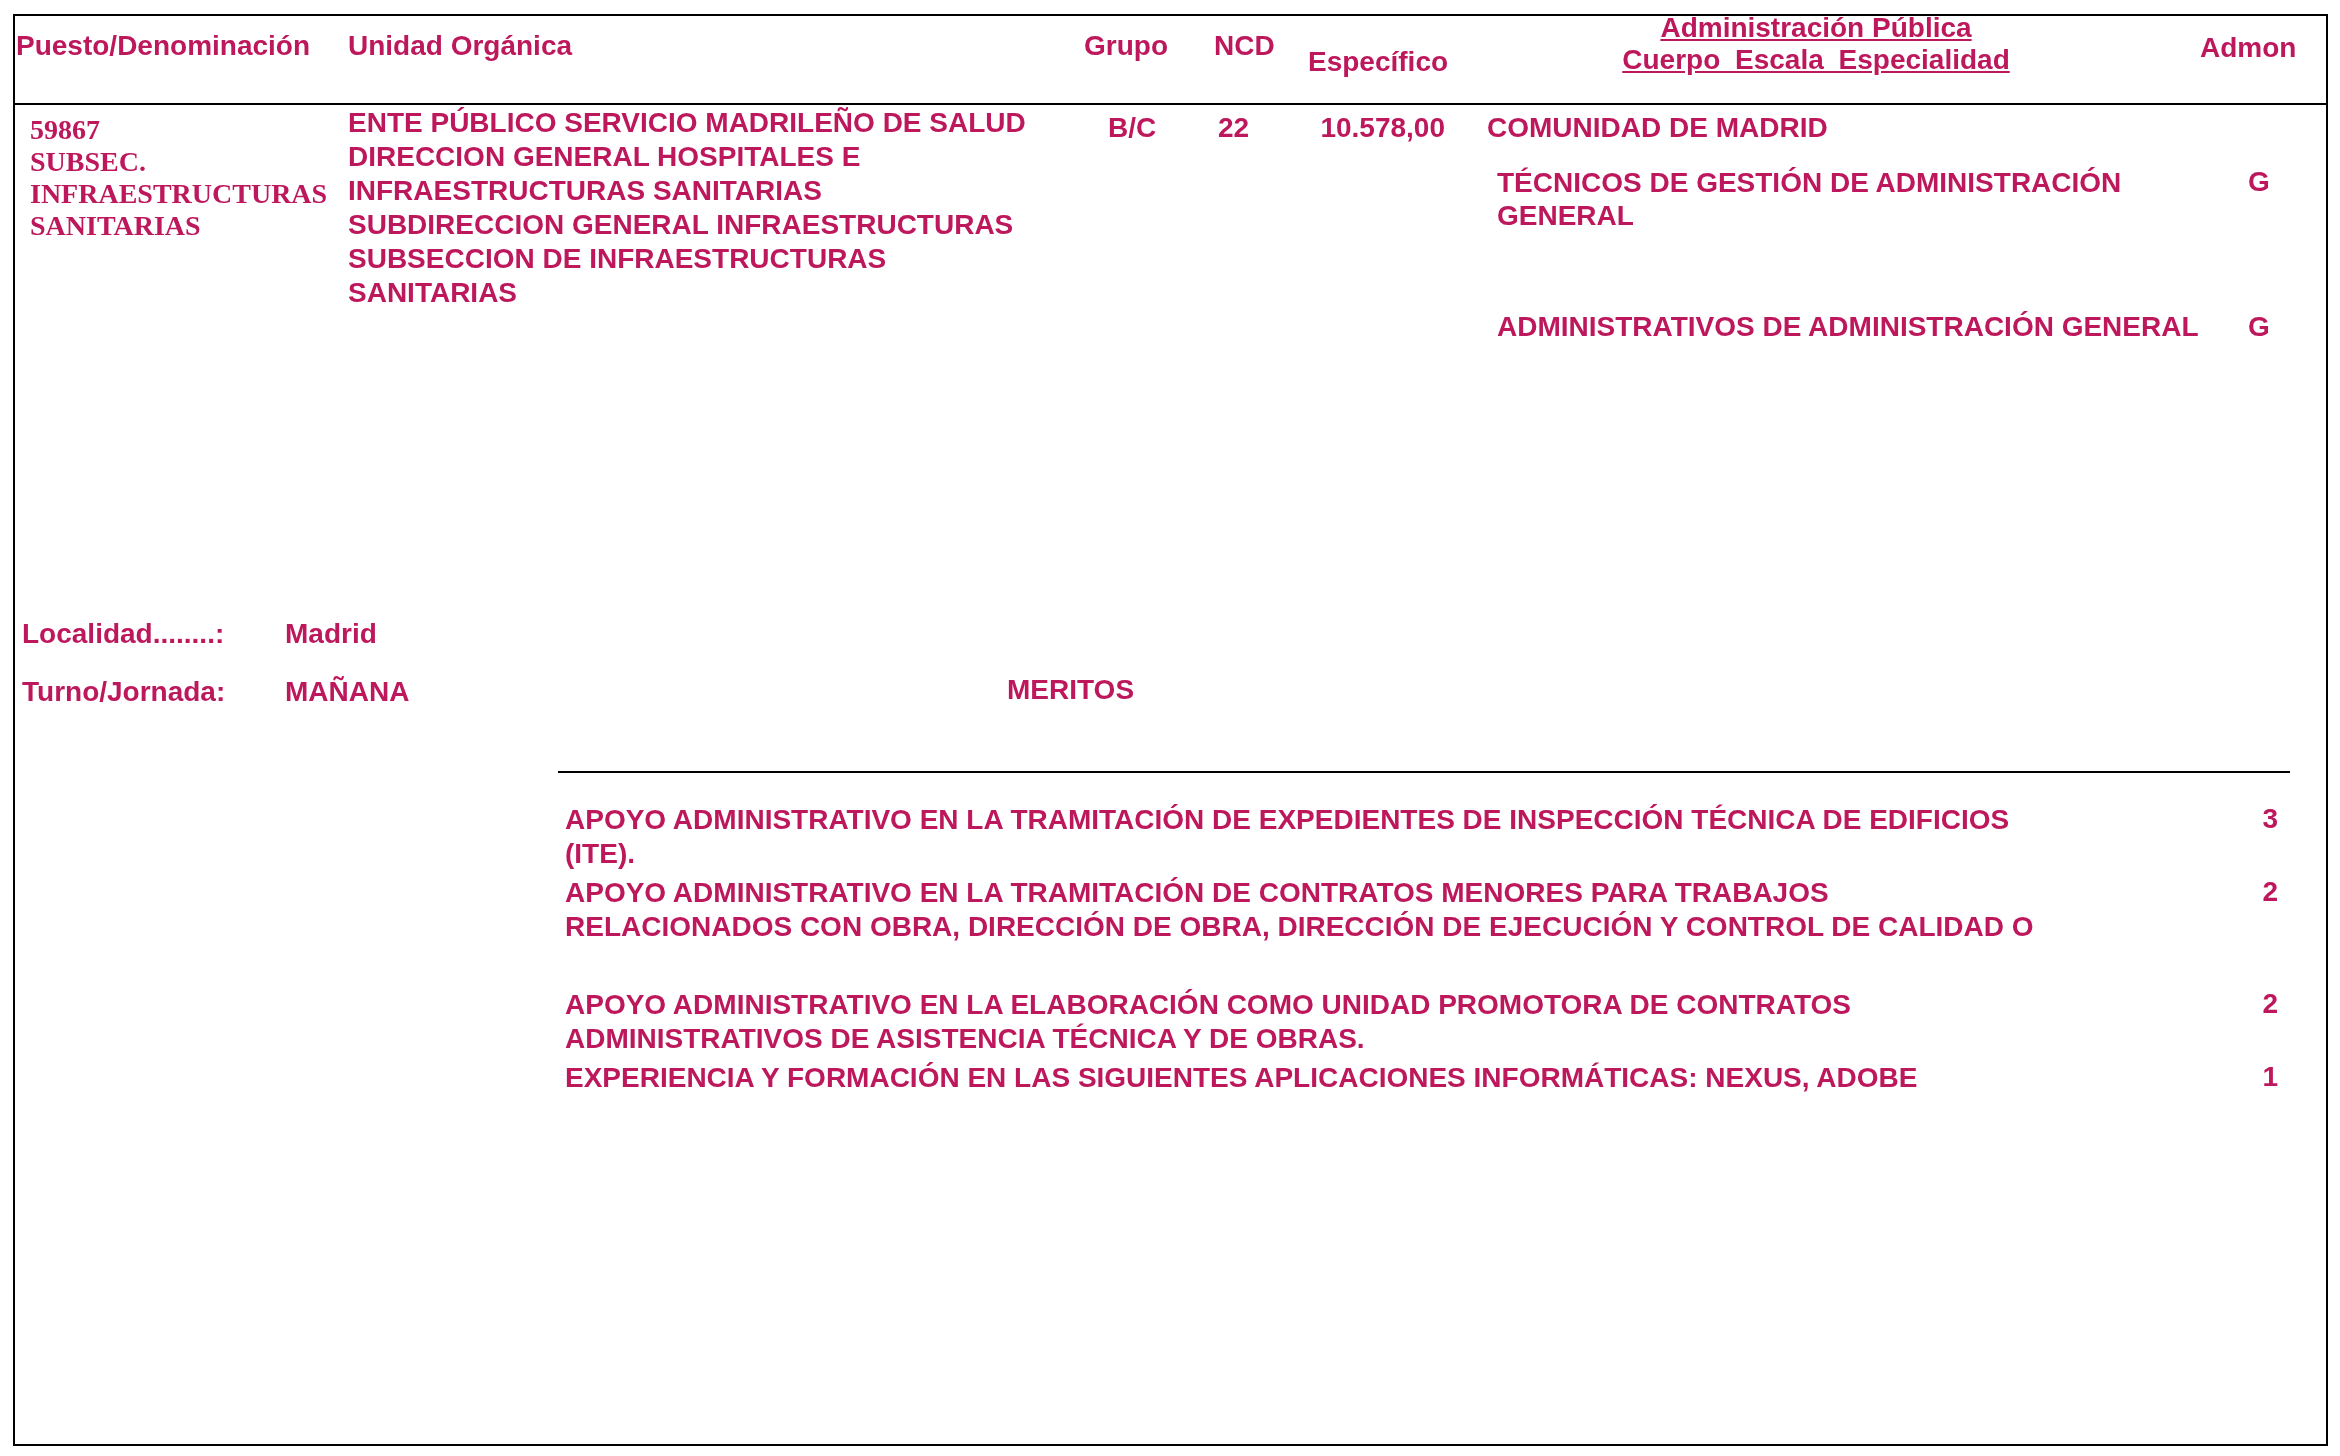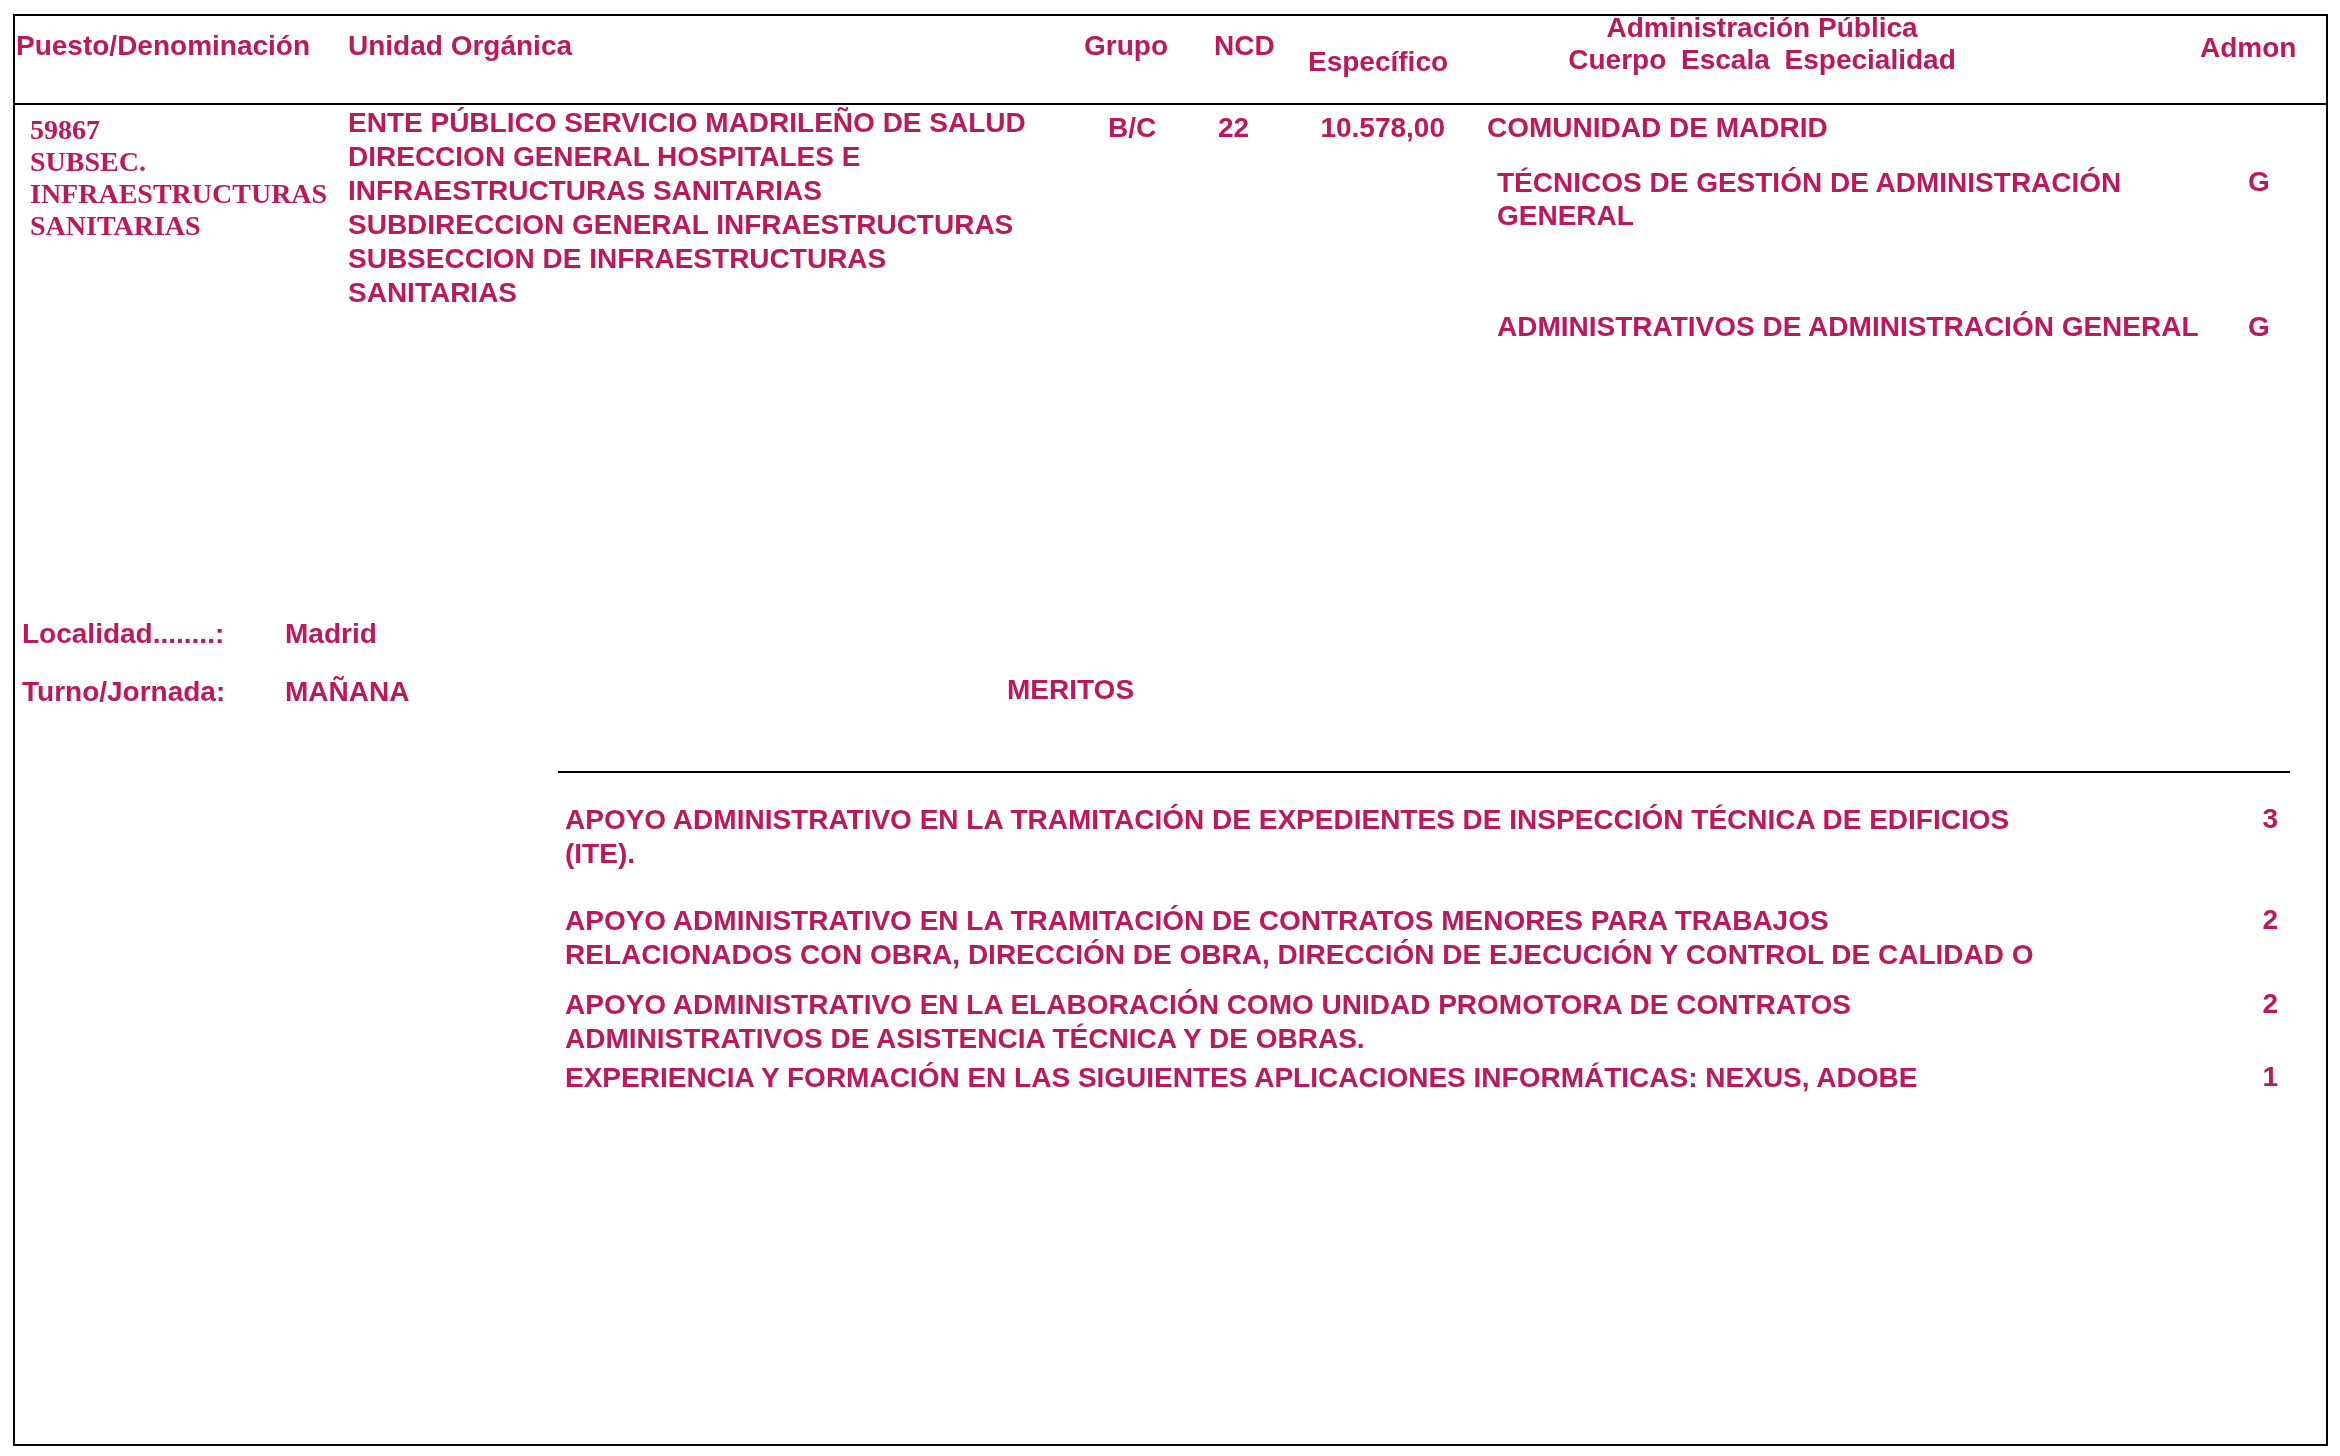--- a/index.html
+++ b/index.html
@@ -20,21 +20,21 @@
   
   #page-border { position: absolute; left: 13px; top: 14px; width: 2311px; height: 1428px; border: 2px solid #000; }
   #header-divider { position: absolute; left: 13px; top: 103px; width: 2315px; height: 2px; background: #000; }
 
   
   #hdr-puesto     { left: 16px;   top: 30px; }
   #hdr-unidad     { left: 348px;  top: 30px; }
   #hdr-grupo      { left: 1084px; top: 30px; }
   #hdr-ncd        { left: 1214px; top: 30px; }
   #hdr-especifico { left: 1308px; top: 46px; }
-  #hdr-admin      { left: 1552px; top: 12px; width: 420px; text-align: center; line-height: 32px; }
+  #hdr-admin      { left: 1606px; top: 12px; width: 420px; text-align: center; line-height: 32px; text-decoration: underline; }
   #hdr-admin .wide-words { word-spacing: 7px; }
   #hdr-admon      { left: 2200px; top: 32px; }
 
   
   #val-puesto     { left: 30px;   top: 114px; line-height: 32px; font-family: Liberation Serif, serif; }
   #val-unidad     { left: 348px;  top: 106px; line-height: 34px; }
   #val-grupo      { left: 1108px; top: 112px; }
   #val-ncd        { left: 1218px; top: 112px; }
   #val-especifico { left: 1285px; top: 112px; width: 160px; text-align: right; }
   #val-admin      { left: 1487px; top: 112px; }
@@ -48,21 +48,21 @@
   #loc-value   { left: 285px; top: 618px; }
   #turno-label { left: 22px;  top: 676px; }
   #turno-value { left: 285px; top: 676px; }
 
   
   #meritos-title   { left: 1007px; top: 674px; }
   #meritos-divider { position: absolute; left: 558px; top: 771px; width: 1732px; height: 2px; background: #000; }
   .merit-text  { left: 565px; line-height: 34px; }
   .merit-value { left: 2200px; width: 78px; text-align: right; }
   #merit-1, #mval-1 { top: 803px; }
-  #merit-2, #mval-2 { top: 904px; }
+  #merit-2, #mval-2 { top: 876px; }
   #merit-3, #mval-3 { top: 988px; }
   #merit-4, #mval-4 { top: 1061px; }
 </style>
 </head>
 <body>
 
 <div class="page">
 
   <div id="page-border"></div>
   <div id="header-divider"></div>

